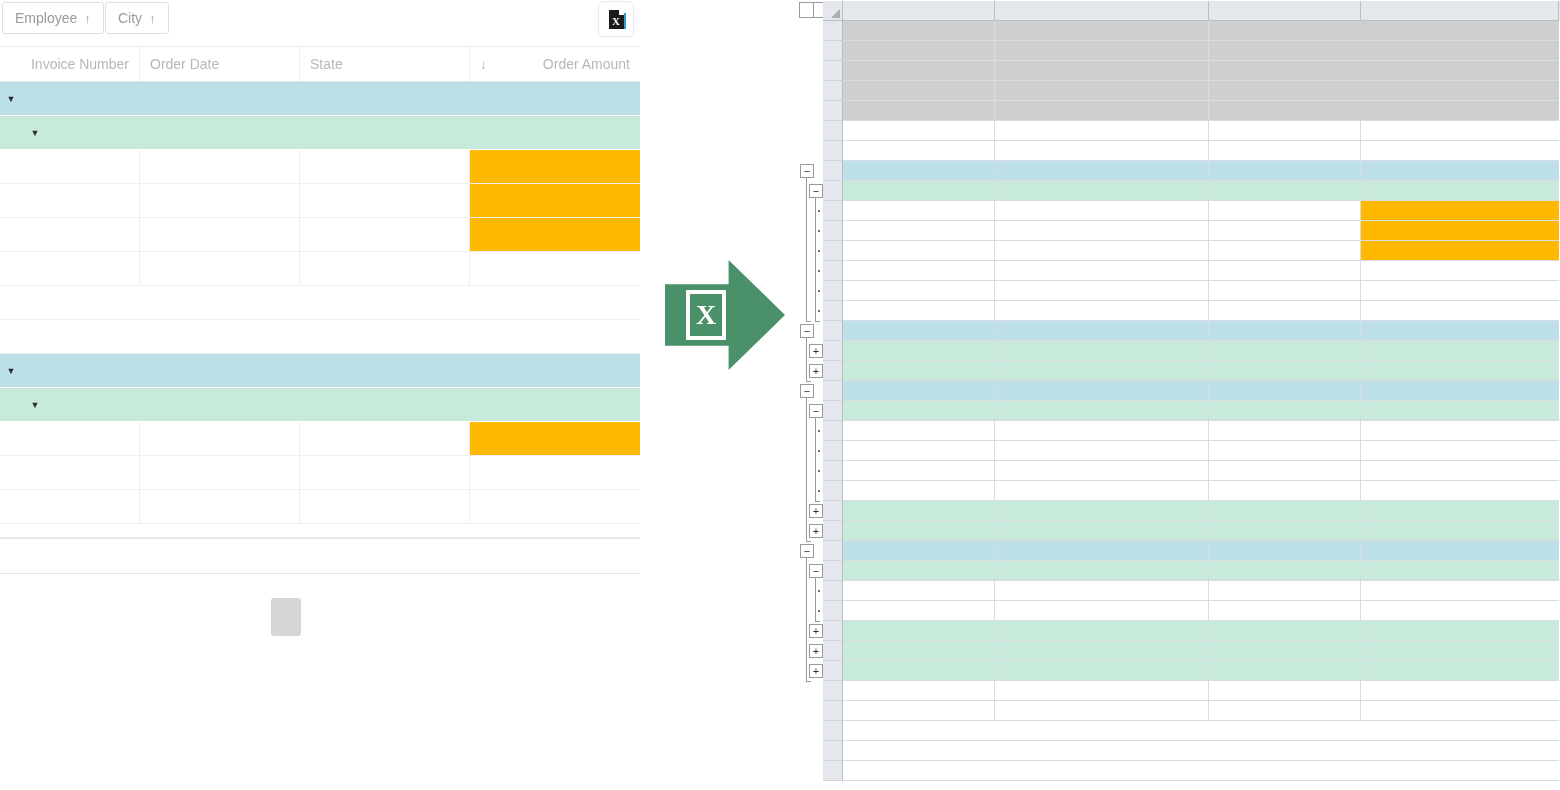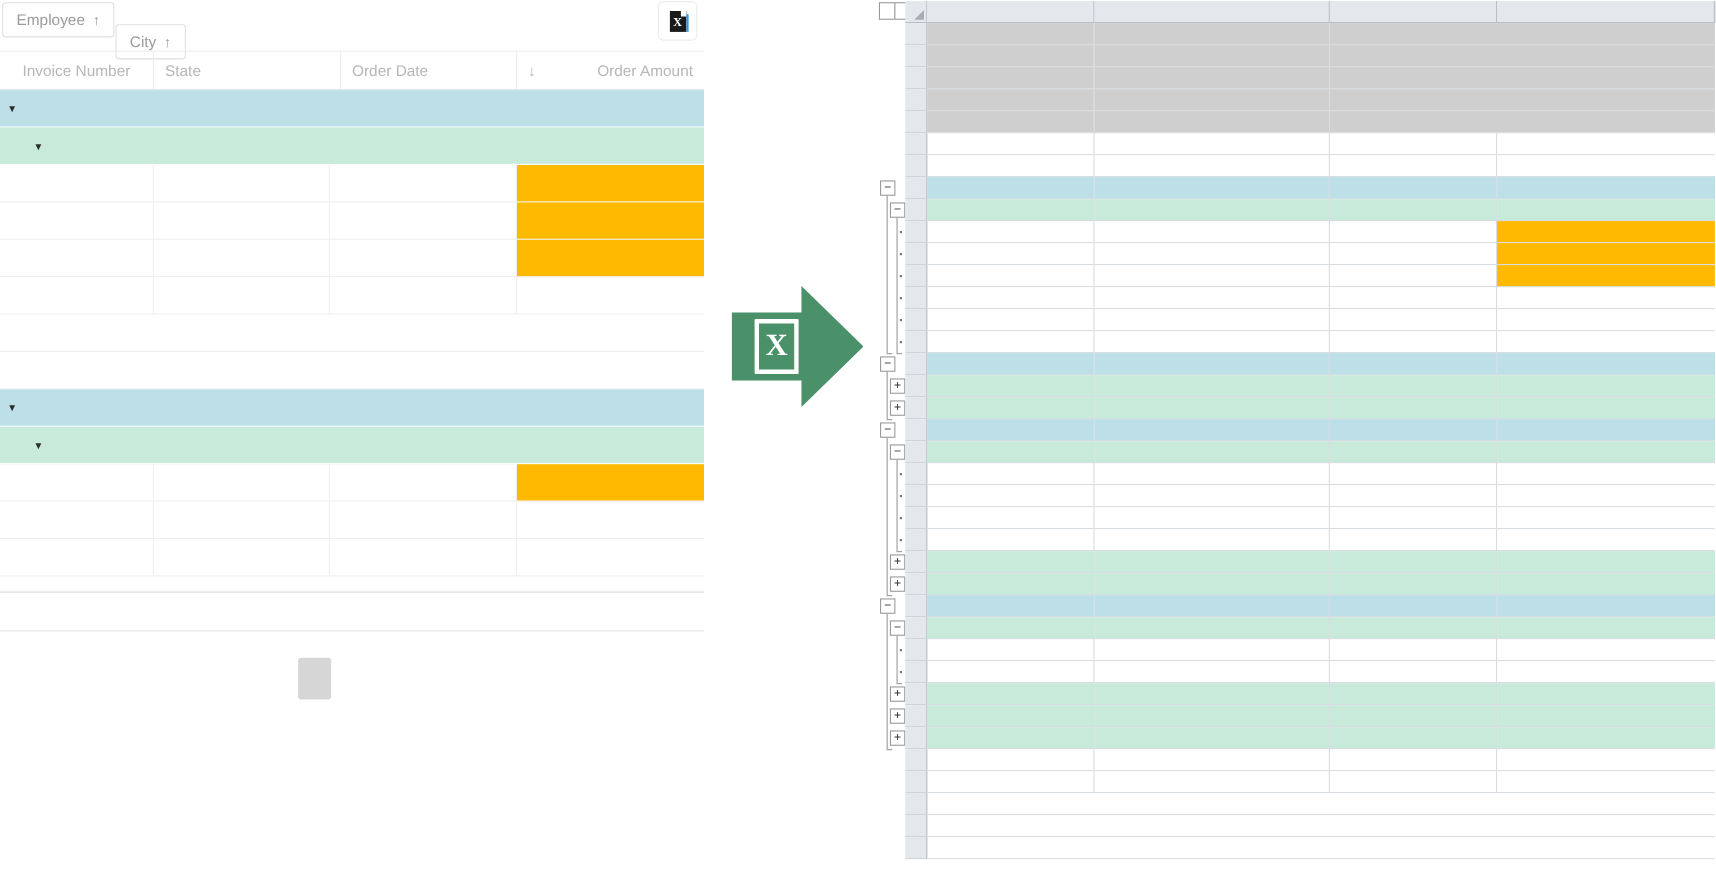--- a/index.html
+++ b/index.html
@@ -16,21 +16,21 @@
 
   .toolbar { position: absolute; left: 0; top: 0; width: 640px; height: 45px; }
   .chip {
     position: absolute; top: 2px; height: 32px;
     border: 1px solid #e0e0e0; border-radius: 3px; background: #fff;
     display: flex; align-items: center; gap: 7px;
     padding: 0 12px; font-size: 14px; color: #9b9b9b; cursor: pointer;
   }
   .chip .arrow { font-size: 13px; color: #9b9b9b; }
   .chip-employee { left: 2px; }
-  .chip-city { left: 105px; margin-top: 20px; }
+  .chip-city { left: 105px; }
 
   .export-btn {
     position: absolute; right: 6px; top: 1px; width: 36px; height: 36px;
     border: 1px solid #ececec; border-radius: 5px; background: #fff;
     display: flex; align-items: center; justify-content: center; cursor: pointer;
   }
   .xls-ico { position: relative; width: 15px; height: 19px; }
   .xls-ico .page { position: absolute; inset: 0; background: #1a1a1a; }
   .xls-ico .tab { position: absolute; right: 0; top: 0; width: 5px; height: 5px; background: #fff; }
   .xls-ico .edge { position: absolute; right: -2px; top: 3px; width: 2px; height: 16px; background: #2f9bd6; }
@@ -163,28 +163,28 @@
         <span class="xls-ico">
           <span class="page"></span>
             <span class="tab"></span>
             <span class="edge"></span>
           <span class="x">X</span>
         </span>
       </div>
     </div>
 
     <div class="g-head">
-      <div class="cell c-inv" style="justify-content:center">
+      <div class="cell c-inv" style="justify-content:flex-end">
         <span>Invoice Number</span>
+      </div>
+      <div class="cell c-date">
+        <span>Order Date</span>
       </div>
       <div class="cell c-state">
         <span>State</span>
-      </div>
-      <div class="cell c-date">
-        <span>Order Date</span>
       </div>
       <div class="cell c-amt" style="justify-content:space-between">
         <span>↓</span>
         <span>Order Amount</span>
       </div>
     </div>
 
     <div class="g-rows" id="grid-rows">
         <div class="grp lvl1">
           <span class="tri">▼</span>

